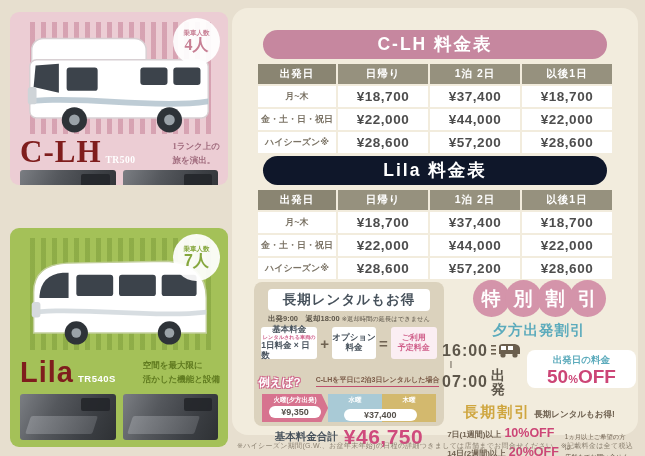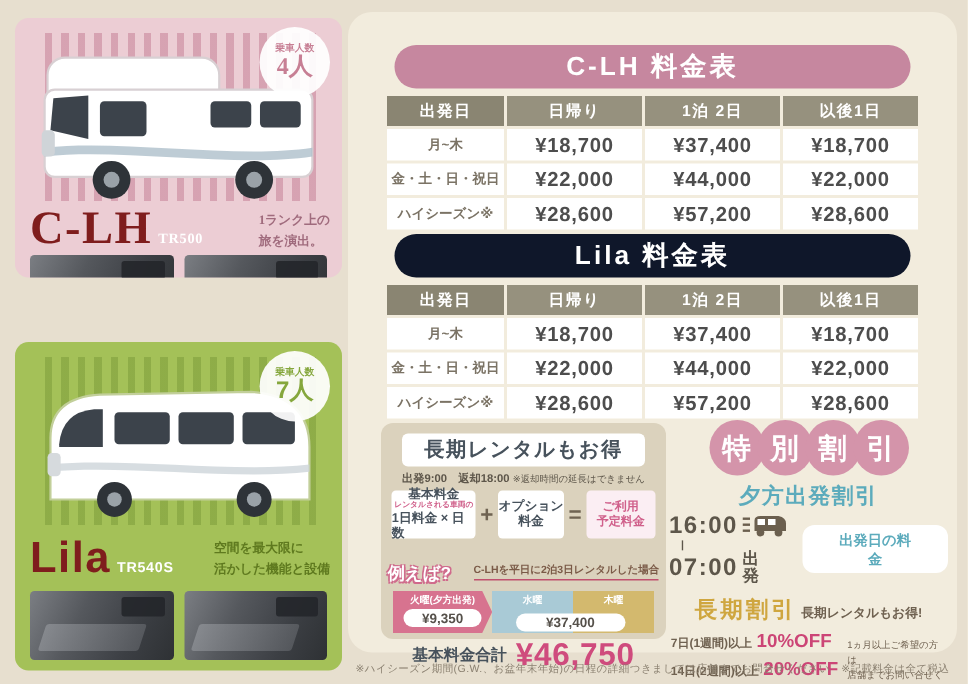--- a/index.html
+++ b/index.html
@@ -103,21 +103,21 @@
   .sp-title { display:flex; justify-content:center; }
   .sp-circle { width:37px; height:37px; border-radius:50%; background:#d494aa; color:#fff; font-weight:bold; font-size:19px;
     display:flex; align-items:center; justify-content:center; margin-left:-5px; }
   .sp-circle:first-child { margin-left:0; }
   .evening-title { text-align:center; color:#5cabbc; font-weight:bold; font-size:14.5px; letter-spacing:1px; margin-top:4px; }
   .evening-row { display:flex; align-items:center; justify-content:center; gap:6px; margin-top:2px; }
   .times { line-height:1; color:#5d564a; }
   .t-line { display:flex; align-items:center; gap:3px; }
   .t-num { font-size:16px; font-weight:bold; letter-spacing:1px; }
   .t-sep { font-size:7px; font-weight:bold; margin:1px 0 1px 8px; }
-  .depart { font-size:11px; font-weight:bold; letter-spacing:3px; }
+  .depart { font-size:14px; font-weight:bold; letter-spacing:3px; }
   .off-box { background:#fff; border-radius:8px; padding:4px 20px 2px; text-align:center; }
   .ob-label { color:#5cabbc; font-size:9.5px; font-weight:bold; }
   .ob-value { color:#cc4576; font-weight:bold; font-size:19px; line-height:1.05; }
   .ob-value .pct { font-size:11px; }
   .lt-head { display:flex; align-items:baseline; justify-content:center; gap:3px; margin-top:7px; }
   .lt-title { color:#cfa63f; font-weight:bold; font-size:15px; letter-spacing:2px; }
   .lt-sub { color:#6f6150; font-weight:bold; font-size:8.5px; }
   .lt-body { display:flex; gap:6px; justify-content:center; margin-top:2px; }
   .lt-items { line-height:1.55; }
   .lt-row { display:flex; align-items:baseline; gap:3px; }
@@ -317,20 +317,23 @@
             </svg>
           </div>
           <div class="t-sep">|</div>
           <div class="t-line">
             <span class="t-num">07:00</span>
             <span class="depart">出 発</span>
           </div>
         </div>
         <div class="off-box">
           <div class="ob-label">出発日の料金</div>
+          <div class="ob-value">
+            <span>50</span><span class="pct">%</span><span>OFF</span>
+          </div>
         </div>
       </div>
       <div class="lt-head">
         <span class="lt-title">長期割引</span>
         <span class="lt-sub">長期レンタルもお得!</span>
       </div>
       <div class="lt-body">
         <div class="lt-items">
           <div class="lt-row">
             <span class="lt-label">7日(1週間)以上</span>

